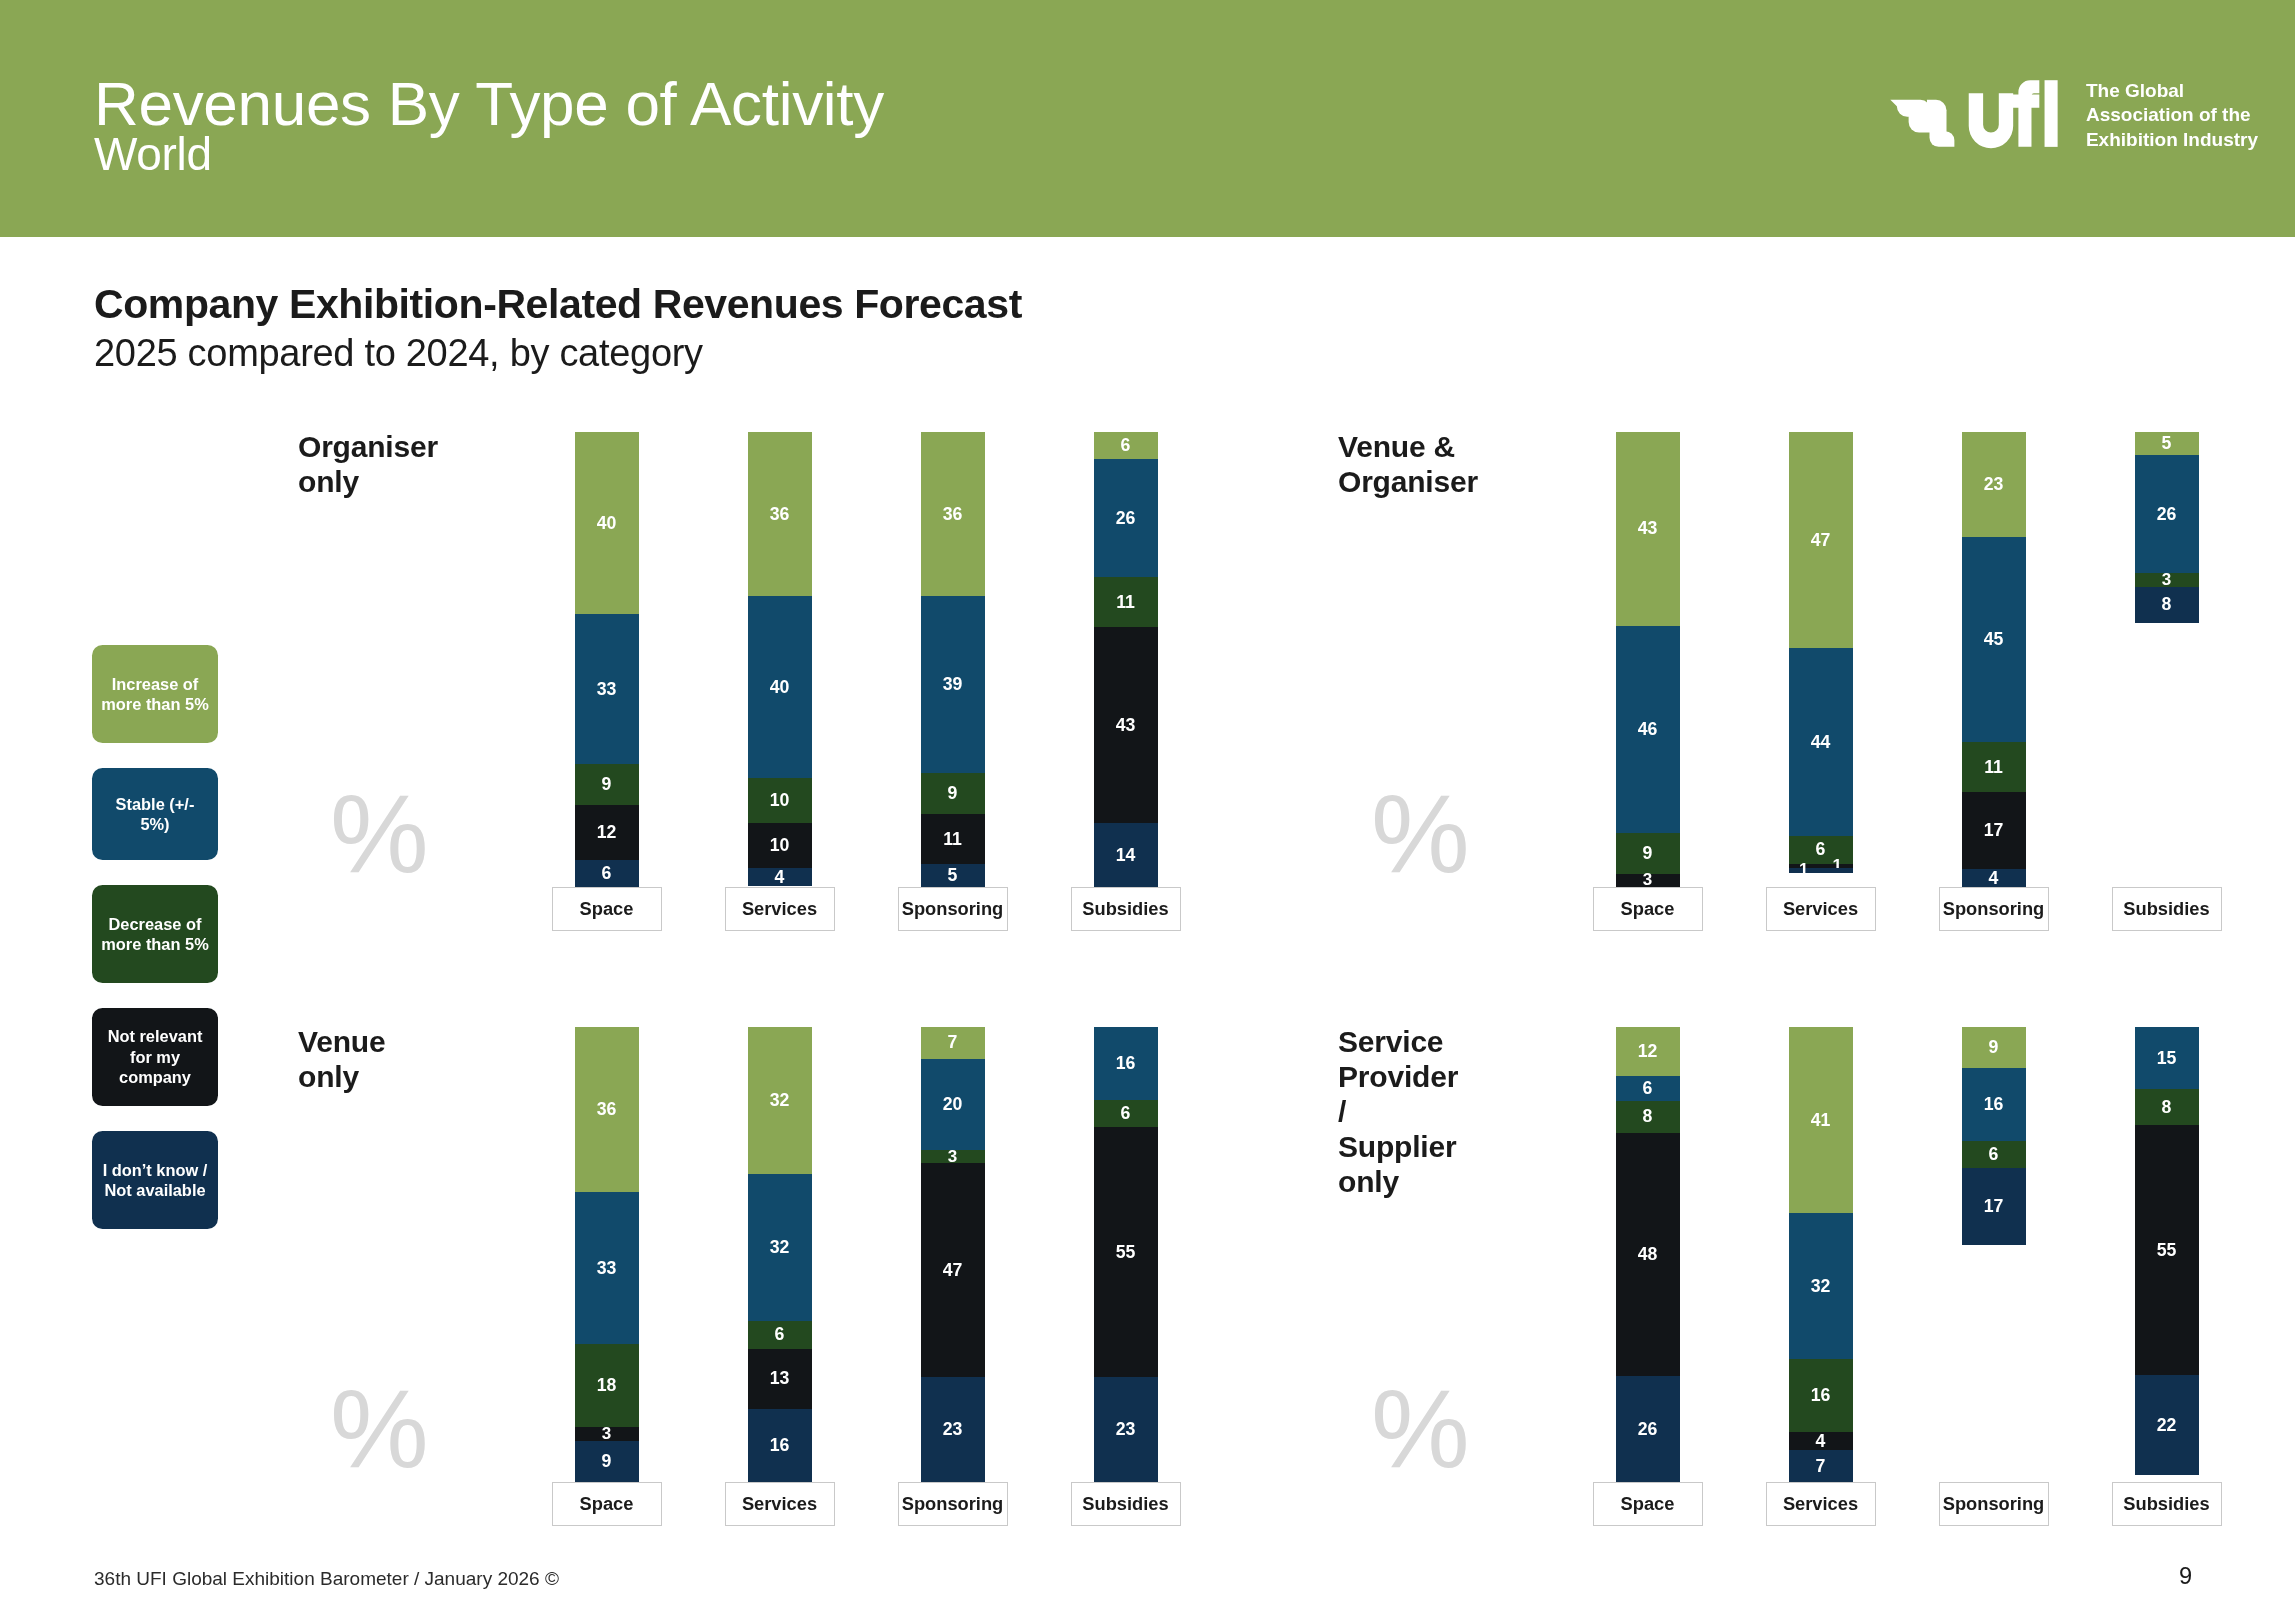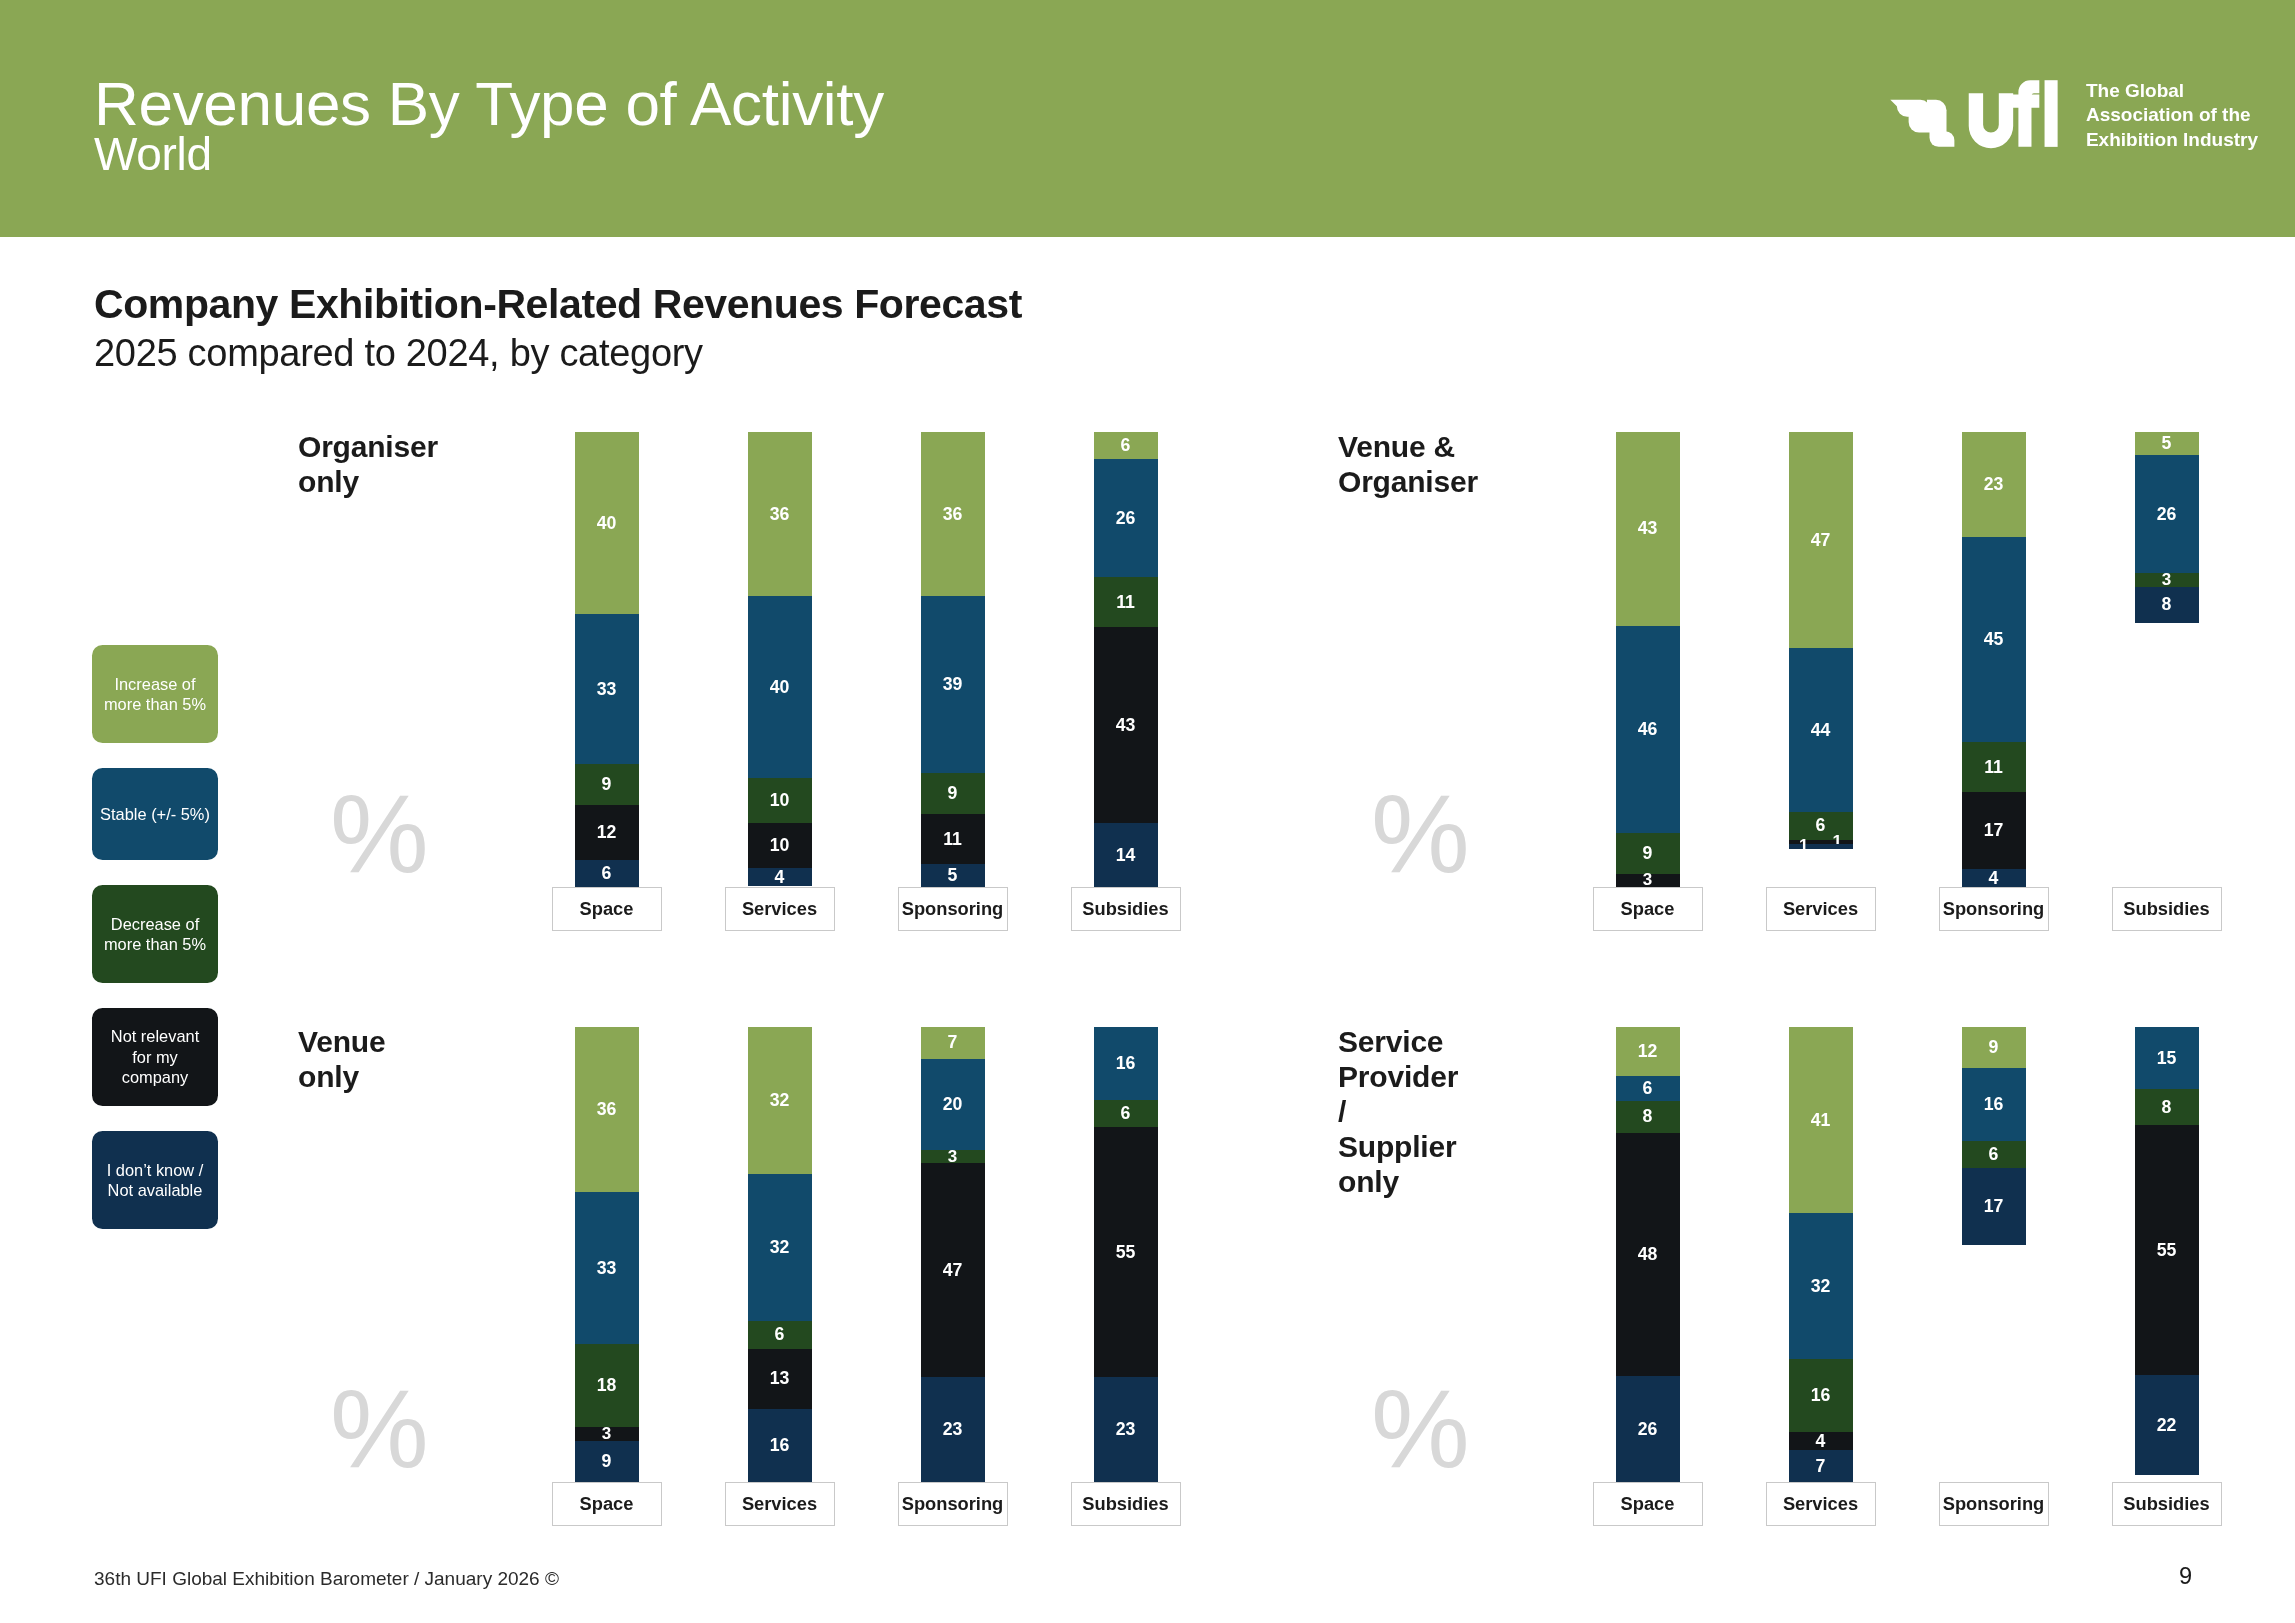--- a/index.html
+++ b/index.html
@@ -45,21 +45,21 @@
     position:absolute; left:94px; top:332px;
     font-size:38px; font-weight:400; letter-spacing:-0.3px; color:#1b1b1b;
   }
 
   
   .legend{ position:absolute; left:92px; top:645px; width:126px; }
   .legend-item{
     width:126px; border-radius:10.5px; margin-bottom:25px;
     display:flex; align-items:center; justify-content:center;
     text-align:center; color:#ffffff; font-size:16.4px; line-height:1.24;
-    font-weight:400; padding:6.5px 7.9px; box-sizing:border-box;
+    font-weight:700; padding:6.5px 7.9px; box-sizing:border-box;
   }
   .legend-item.h1{ height:98px; }
   .legend-item.h2{ height:92px; }
 
   
   .group{ position:absolute; }
   .group-title{
     position:absolute; font-size:30px; font-weight:700; line-height:1.17;
     color:#1b1b1b; white-space:pre-line; letter-spacing:-0.2px;
   }
@@ -250,21 +250,21 @@
               <span>3</span>
             </div>
           </div>
           <div class="bar-label">Space</div>
         </div>
         <div class="bar-col" style="width: 173px;">
           <div class="bar">
             <div class="seg" style="background: rgb(138, 167, 84); height: 216px;">
               <span>47</span>
             </div>
-            <div class="seg" style="background: rgb(17, 74, 107); height: 164px;">
+            <div class="seg" style="background: rgb(17, 74, 107); height: 188px;">
               <span>44</span>
             </div>
             <div class="seg" style="background: rgb(35, 73, 31); height: 27.6px;">
               <span>6</span>
             </div>
             <div class="seg tiny" style="background: rgb(18, 21, 24); height: 4.6px;">
               <span style="position: absolute; top: 50%; transform: translateY(-50%); left: auto; right: 10.5px;">1</span>
             </div>
             <div class="seg tiny" style="background: rgb(16, 48, 79); height: 4.6px;">
               <span style="position: absolute; top: 50%; transform: translateY(-50%); left: 10.5px; right: auto;">1</span>

